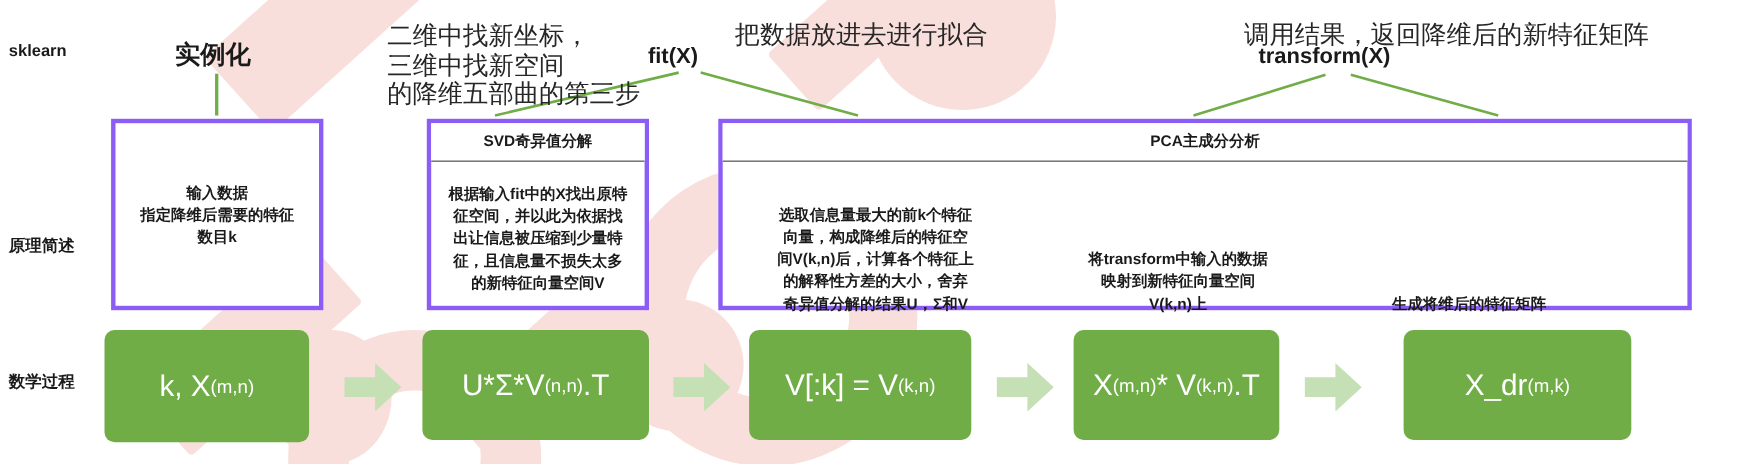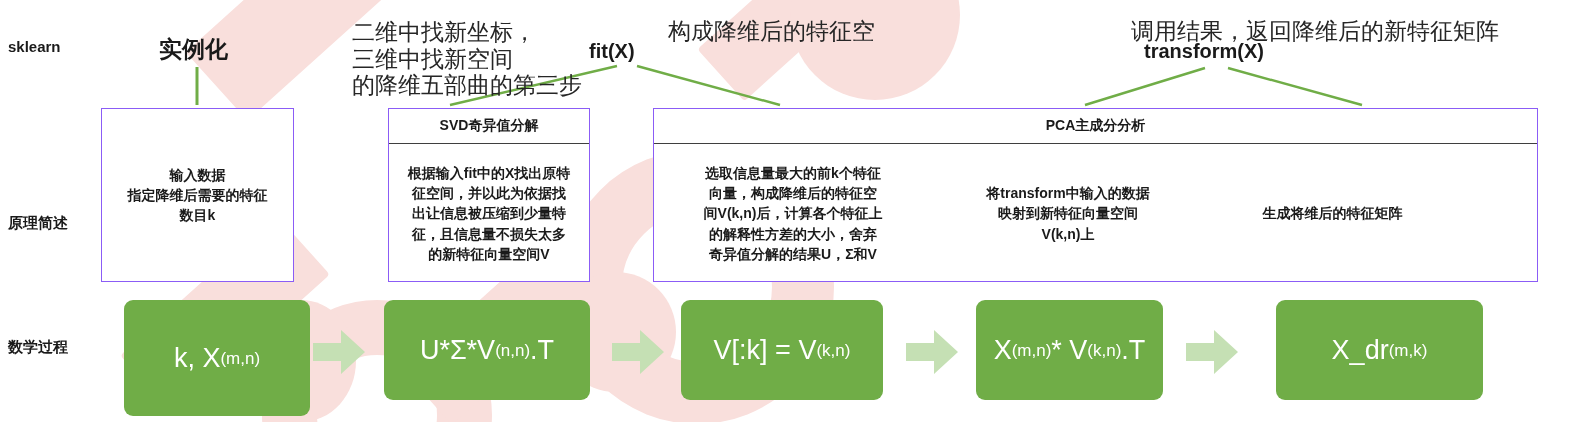--- a/index.html
+++ b/index.html
@@ -55,35 +55,35 @@
     position:absolute;z-index:6;
     font-weight:bold;font-size:23px;color:#1a1a1a;white-space:nowrap;
   }
 
   
   .connector{position:absolute;left:0;top:0;z-index:4;}
 
   
   .box{
     position:absolute;z-index:5;background:#ffffff;
-    border:1px solid #8b5cf6;box-sizing:border-box;
+    border:4px solid #8b5cf6;box-sizing:border-box;
   }
   .box-body{
     display:flex;align-items:center;justify-content:center;
     height:100%;text-align:center;
     font-size:14px;font-weight:bold;color:#1a1a1a;line-height:1.45;
     padding:0 6px;box-sizing:border-box;white-space:pre-line;
   }
   .hdr{
     display:flex;align-items:center;justify-content:center;
     font-size:14px;font-weight:bold;color:#1a1a1a;
     border-bottom:1px solid #3f3f3f;box-sizing:border-box;
     background:#ffffff;
   }
-  .cellwrap{display:flex;height:100%;box-sizing:border-box;}
+  .cellwrap{display:flex;height:100%;box-sizing:border-box;align-items:flex-end;}
   .cell{
     display:flex;align-items:center;justify-content:center;text-align:center;
     font-size:14px;font-weight:bold;color:#1a1a1a;line-height:1.45;
     padding:0 6px;box-sizing:border-box;white-space:pre-line;
   }
 
   
   .gbox{
     position:absolute;z-index:5;
     background:#70ad47;border-radius:9px;
@@ -111,21 +111,21 @@
 
   <div class="rowlabel" style="top:38px;">sklearn</div>
   <div class="rowlabel" style="top:186px;margin-top:28px;">原理简述</div>
   <div class="rowlabel" style="top:338px;">数学过程</div>
 
   <div class="title-inst" style="left:159px;top:34px;">实例化</div>
   <div class="ann-serif" style="left:352px;top:20px;">二维中找新坐标，
 三维中找新空间
 的降维五部曲的第三步</div>
   <div class="ann-bold" style="left:589px;top:40px;">fit(X)</div>
-  <div class="ann-serif" style="left:668px;top:19px;">构成降维后的特征空</div>
+  <div class="ann-serif" style="left:668px;top:19px;">把数据放进去进行拟合</div>
   <div class="ann-serif" style="left:1131px;top:19px;">调用结果，返回降维后的新特征矩阵</div>
   <div class="ann-bold" style="left:1144px;top:40px;">transform(X)</div>
 
   <svg class="connector" width="1587" height="422">
     <line x1="197" y1="67" x2="197" y2="105" stroke="#70AD47" stroke-width="3"></line>
     <line x1="617" y1="66" x2="450" y2="105" stroke="#70AD47" stroke-width="2.4"></line>
     <line x1="637" y1="66" x2="780" y2="105" stroke="#70AD47" stroke-width="2.4"></line>
     <line x1="1205" y1="68" x2="1085" y2="105" stroke="#70AD47" stroke-width="2.4"></line>
     <line x1="1228" y1="68" x2="1362" y2="105" stroke="#70AD47" stroke-width="2.4"></line>
   </svg>
@@ -153,21 +153,21 @@
 间V(k,n)后，计算各个特征上
 的解释性方差的大小，舍弃
 奇异值分解的结果U，Σ和V</div>
       <div class="cell" style="width:272px;">将transform中输入的数据
 映射到新特征向量空间
 V(k,n)上</div>
       <div class="cell" style="width:257px;">生成将维后的特征矩阵</div>
     </div>
   </div>
 
-  <div class="gbox" style="left:124px;top:300px;width:186px;height:116px;justify-content:center;">
+  <div class="gbox" style="left:95px;top:300px;width:186px;height:102px;justify-content:center;">
     <span>k, X</span>
       <span class="sub">(m,n)</span>
   </div>
 
   <svg class="arrow" style="left:313px;top:330px;" width="52" height="44" viewBox="0 0 52 44">
     <polygon points="0,13 28,13 28,0 52,22 28,44 28,31 0,31" fill="#c5e0b4"></polygon>
   </svg>
 
   <div class="gbox" style="left:384px;top:300px;width:206px;height:100px;">
     <span>U*Σ*V</span>

